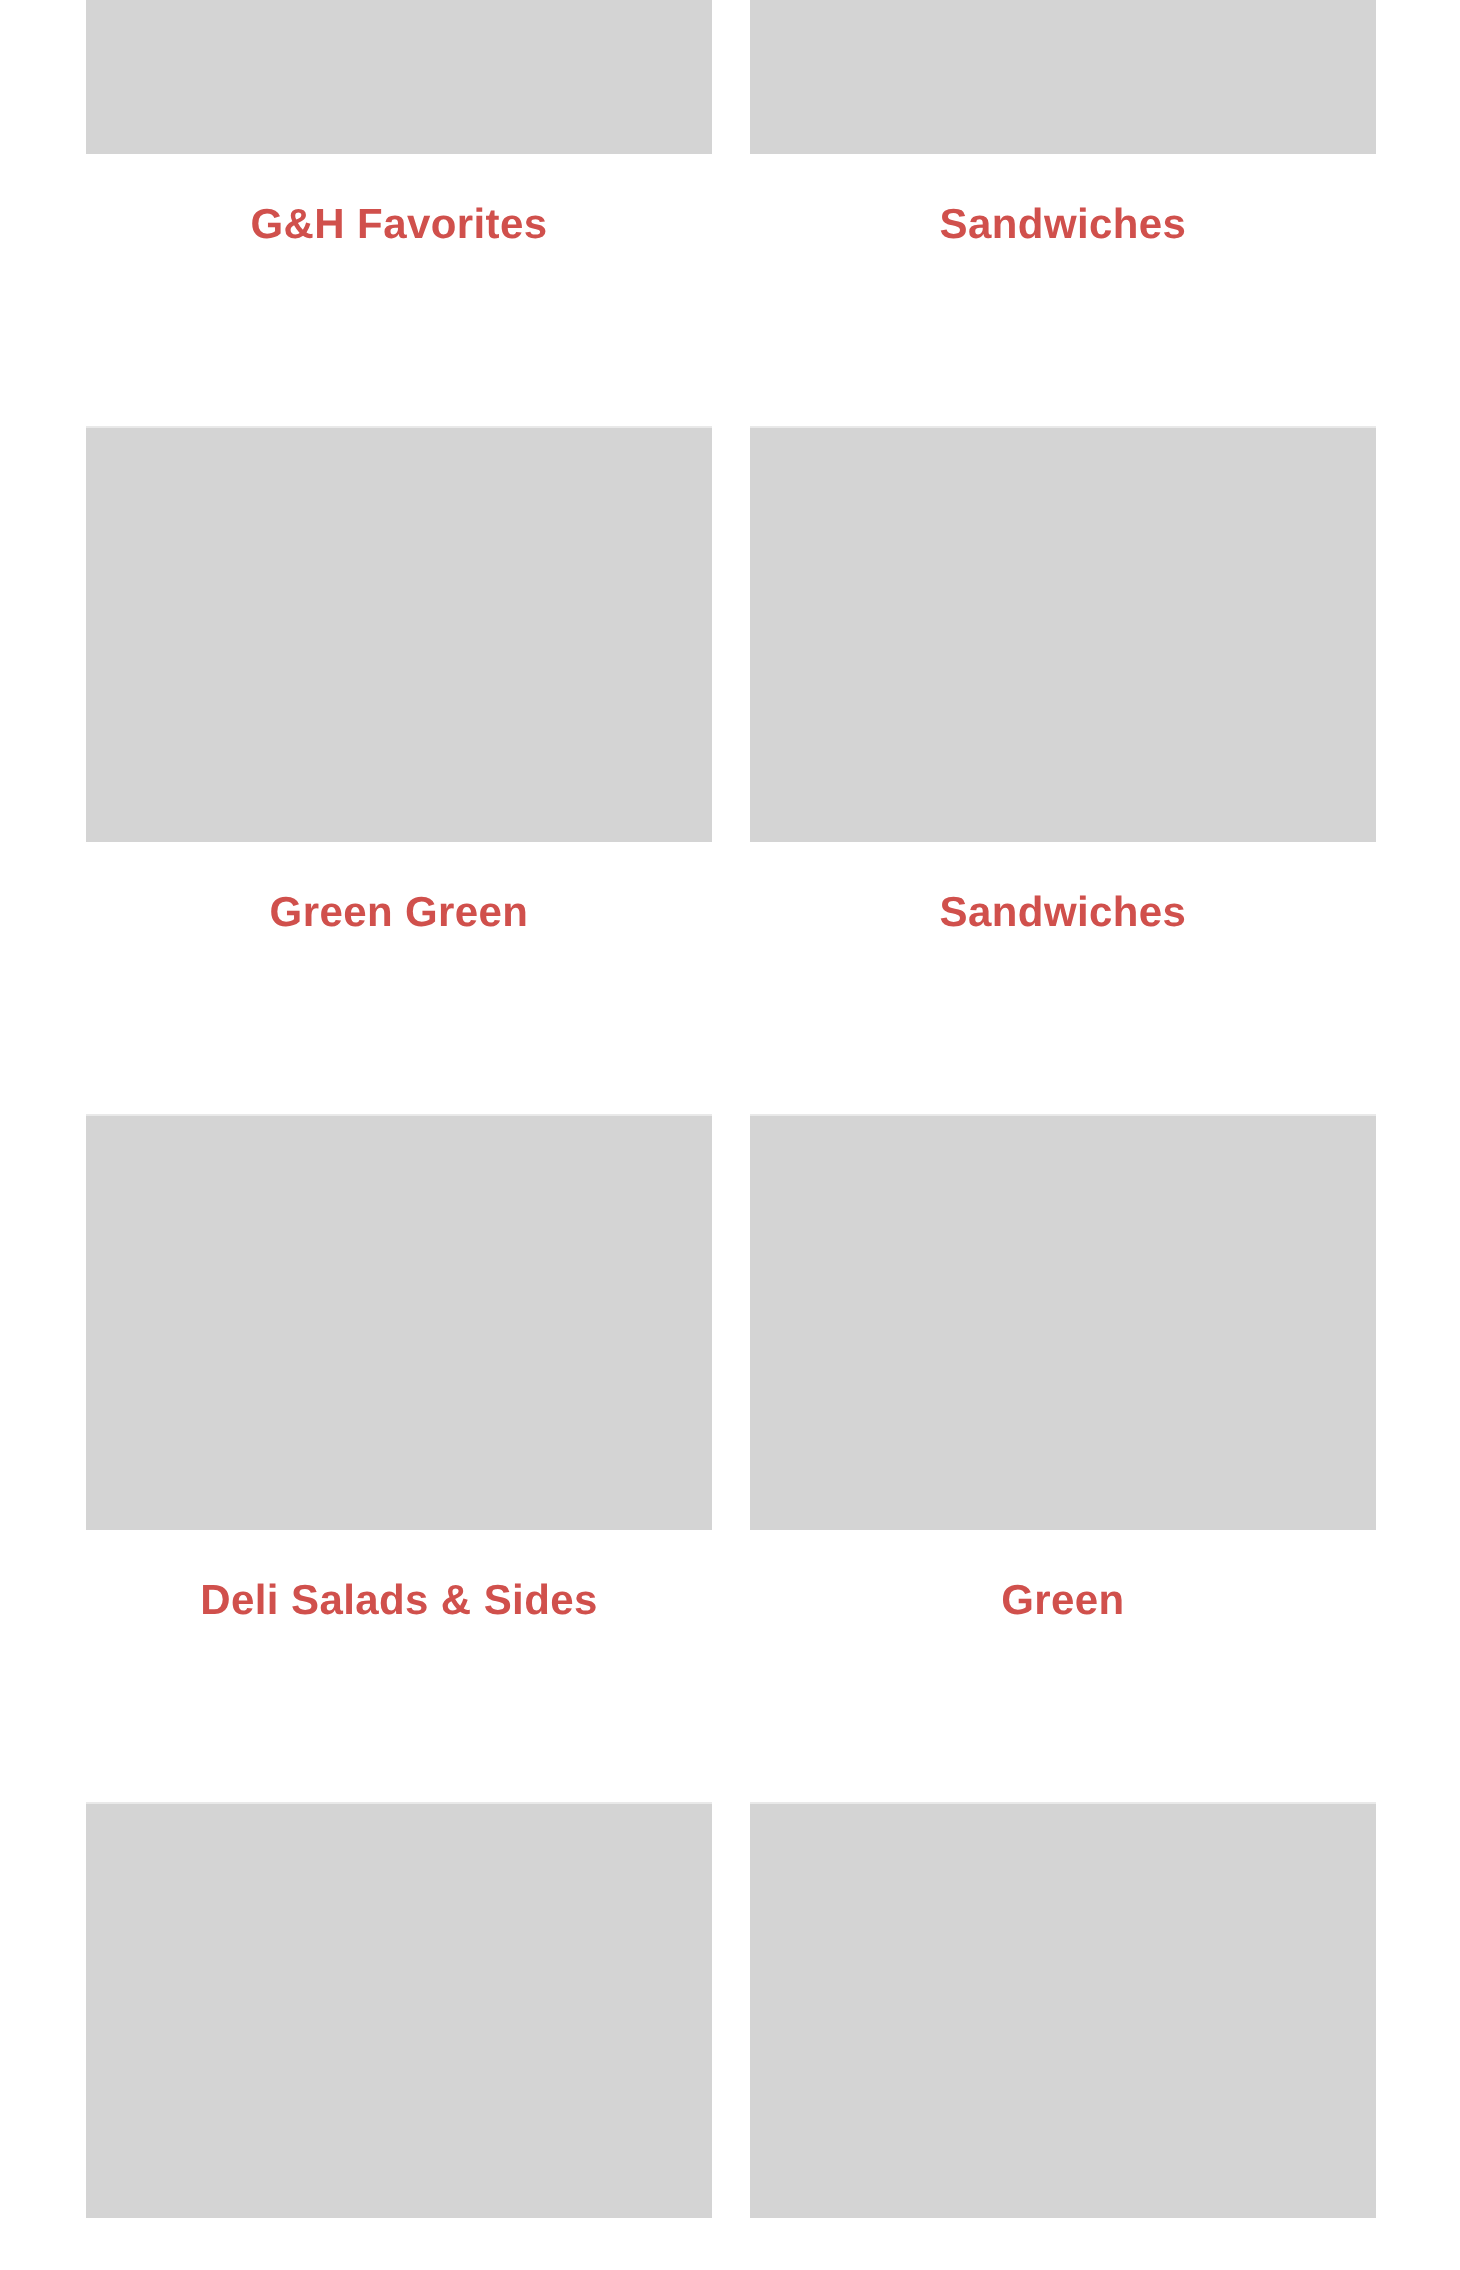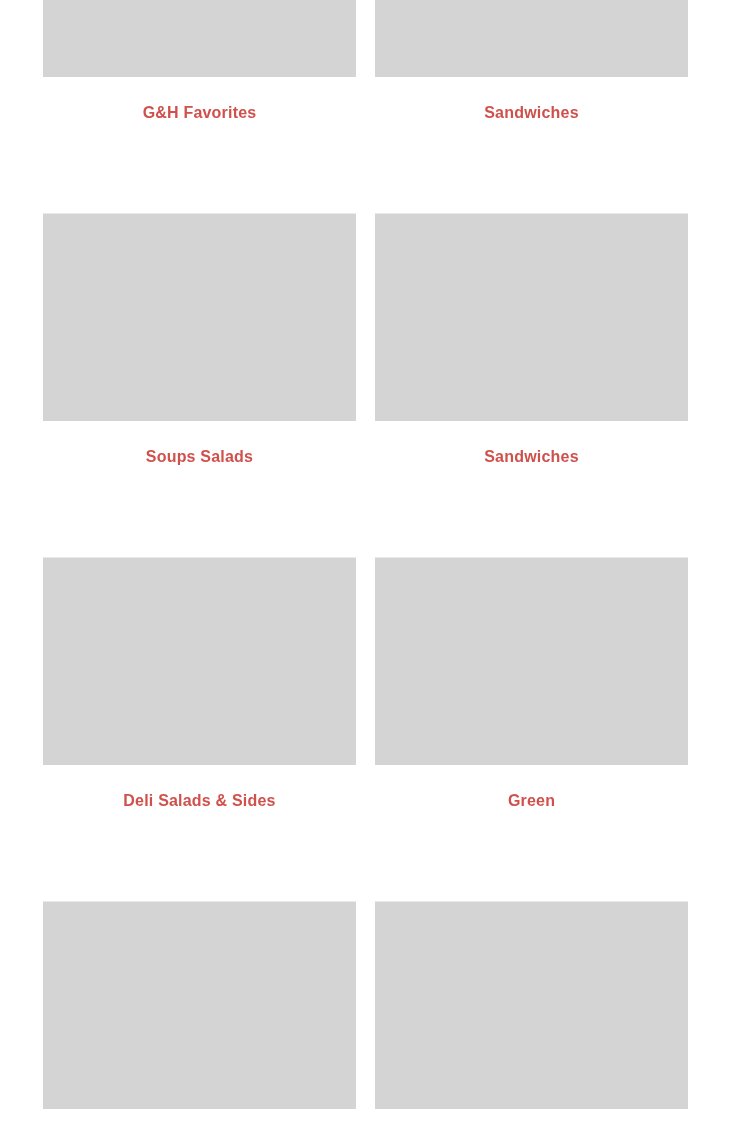--- a/index.html
+++ b/index.html
@@ -58,21 +58,21 @@
     height: 100%;
     background: #d4d4d4;
   }
 
   .card-title {
     display: block;
     margin-top: 26px;
     text-align: center;
     color: #d0504c;
     font-family: "Liberation Sans", "DejaVu Sans", sans-serif;
-    font-size: 16px;
+    font-size: 21px;
     font-weight: 700;
     letter-spacing: 0.2px;
     line-height: 20px;
     white-space: nowrap;
   }
 </style>
 </head>
 <body>
 
 <div id="page">
@@ -90,21 +90,21 @@
       <span class="card-media">
         <span class="media-inner"></span>
       </span>
       <span class="card-title">Sandwiches</span>
     </a>
 
     <a class="card" href="#">
       <span class="card-media">
         <span class="media-inner"></span>
       </span>
-      <span class="card-title">Soups Salads</span>
+      <span class="card-title">Green Green</span>
     </a>
 
     <a class="card" href="#">
       <span class="card-media">
         <span class="media-inner"></span>
       </span>
       <span class="card-title">Sandwiches</span>
     </a>
 
     <a class="card" href="#">

